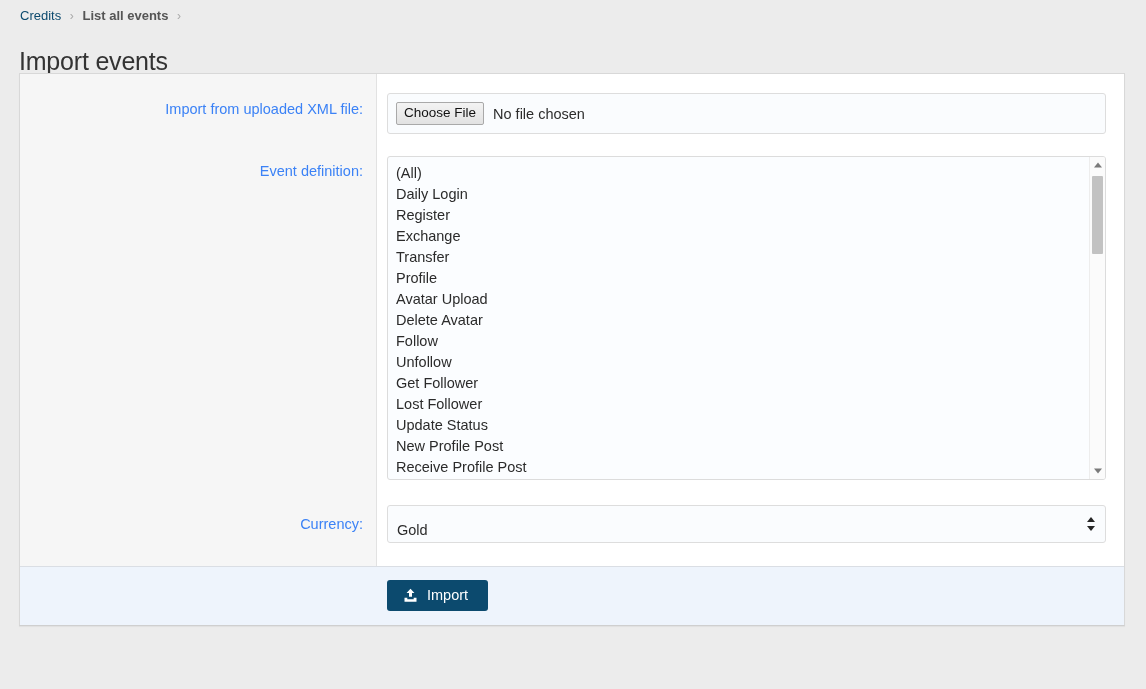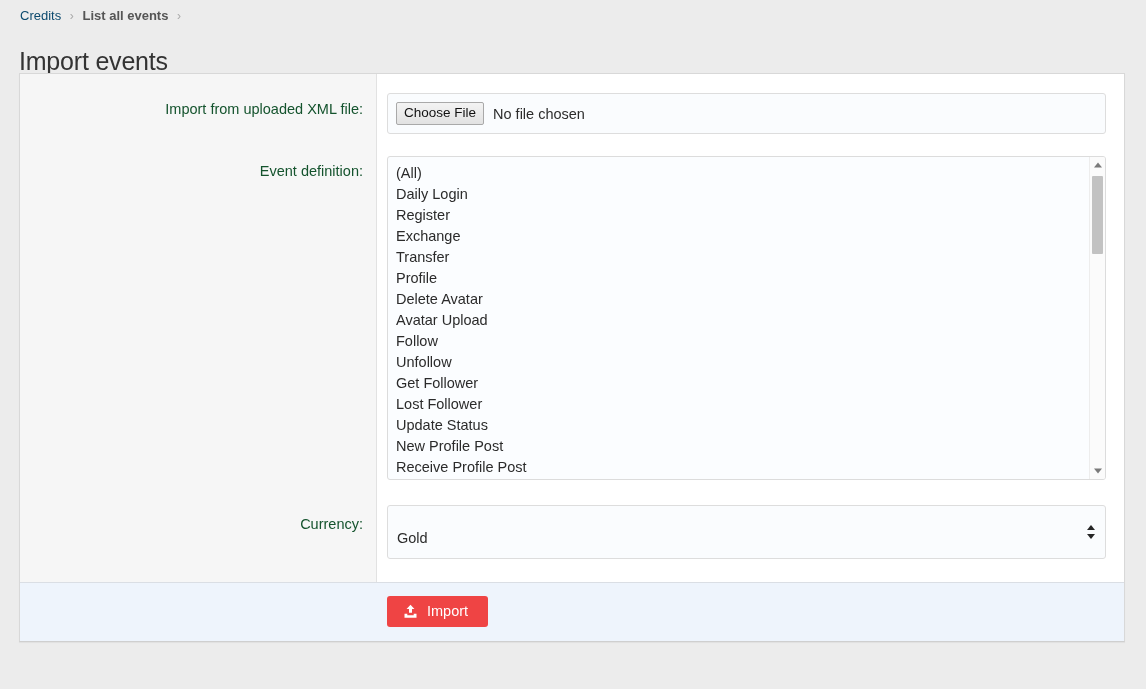--- a/index.html
+++ b/index.html
@@ -87,21 +87,21 @@
     display: flex;
     align-items: flex-start;
     z-index: 1;
   }
   .row-label {
     width: 357px;
     box-sizing: border-box;
     text-align: right;
     padding-right: 14px;
     font-size: 14.5px;
-    color: #14532d;
+    color: #3b82f6;
     line-height: 20px;
     white-space: nowrap;
   }
   .row-field {
     flex: 1;
     box-sizing: border-box;
     padding-left: 10px;
     padding-right: 18px;
   }
 
@@ -208,21 +208,21 @@
     background: #c2c2c2;
     border-radius: 1px;
   }
 
   
   .row-currency { padding-top: 25px; padding-bottom: 23px; }
   .row-currency .row-label { padding-top: 9px; }
 
   .select-control {
     position: relative;
-    height: 54px;
+    height: 38px;
     border: 1px solid #dddddd;
     background: #fafcfe;
     border-radius: 3px;
     box-sizing: border-box;
     display: flex;
     align-items: center;
     padding: 12px 26px 0 9px;
   }
   .select-value {
     font-size: 14.5px;
@@ -252,21 +252,21 @@
   .panel-footer {
     background: #eef4fc;
     border-top: 1px solid #dadee4;
     padding: 13px 0 14px 367px;
   }
   .import-btn {
     display: inline-flex;
     align-items: center;
     justify-content: center;
     gap: 9px;
-    background: #ef4444;
+    background: #0c4a6e;
     border: none;
     border-radius: 3px;
     color: #ffffff;
     font-family: "Liberation Sans", sans-serif;
     font-size: 14.5px;
     height: 31px;
     padding: 0 20px 0 16px;
     cursor: pointer;
     line-height: 31px;
   }
@@ -309,22 +309,22 @@
       <div class="row-label">Event definition:</div>
       <div class="row-field">
         <div class="listbox">
           <div class="listbox-inner">
             <div class="list-option">(All)</div>
             <div class="list-option">Daily Login</div>
             <div class="list-option">Register</div>
             <div class="list-option">Exchange</div>
             <div class="list-option">Transfer</div>
             <div class="list-option">Profile</div>
+            <div class="list-option">Avatar Upload</div>
             <div class="list-option">Delete Avatar</div>
-            <div class="list-option">Avatar Upload</div>
             <div class="list-option">Follow</div>
             <div class="list-option">Unfollow</div>
             <div class="list-option">Get Follower</div>
             <div class="list-option">Lost Follower</div>
             <div class="list-option">Update Status</div>
             <div class="list-option">New Profile Post</div>
             <div class="list-option">Receive Profile Post</div>
           </div>
           <div class="lb-scrollbar">
             <div class="lb-arrow up">

